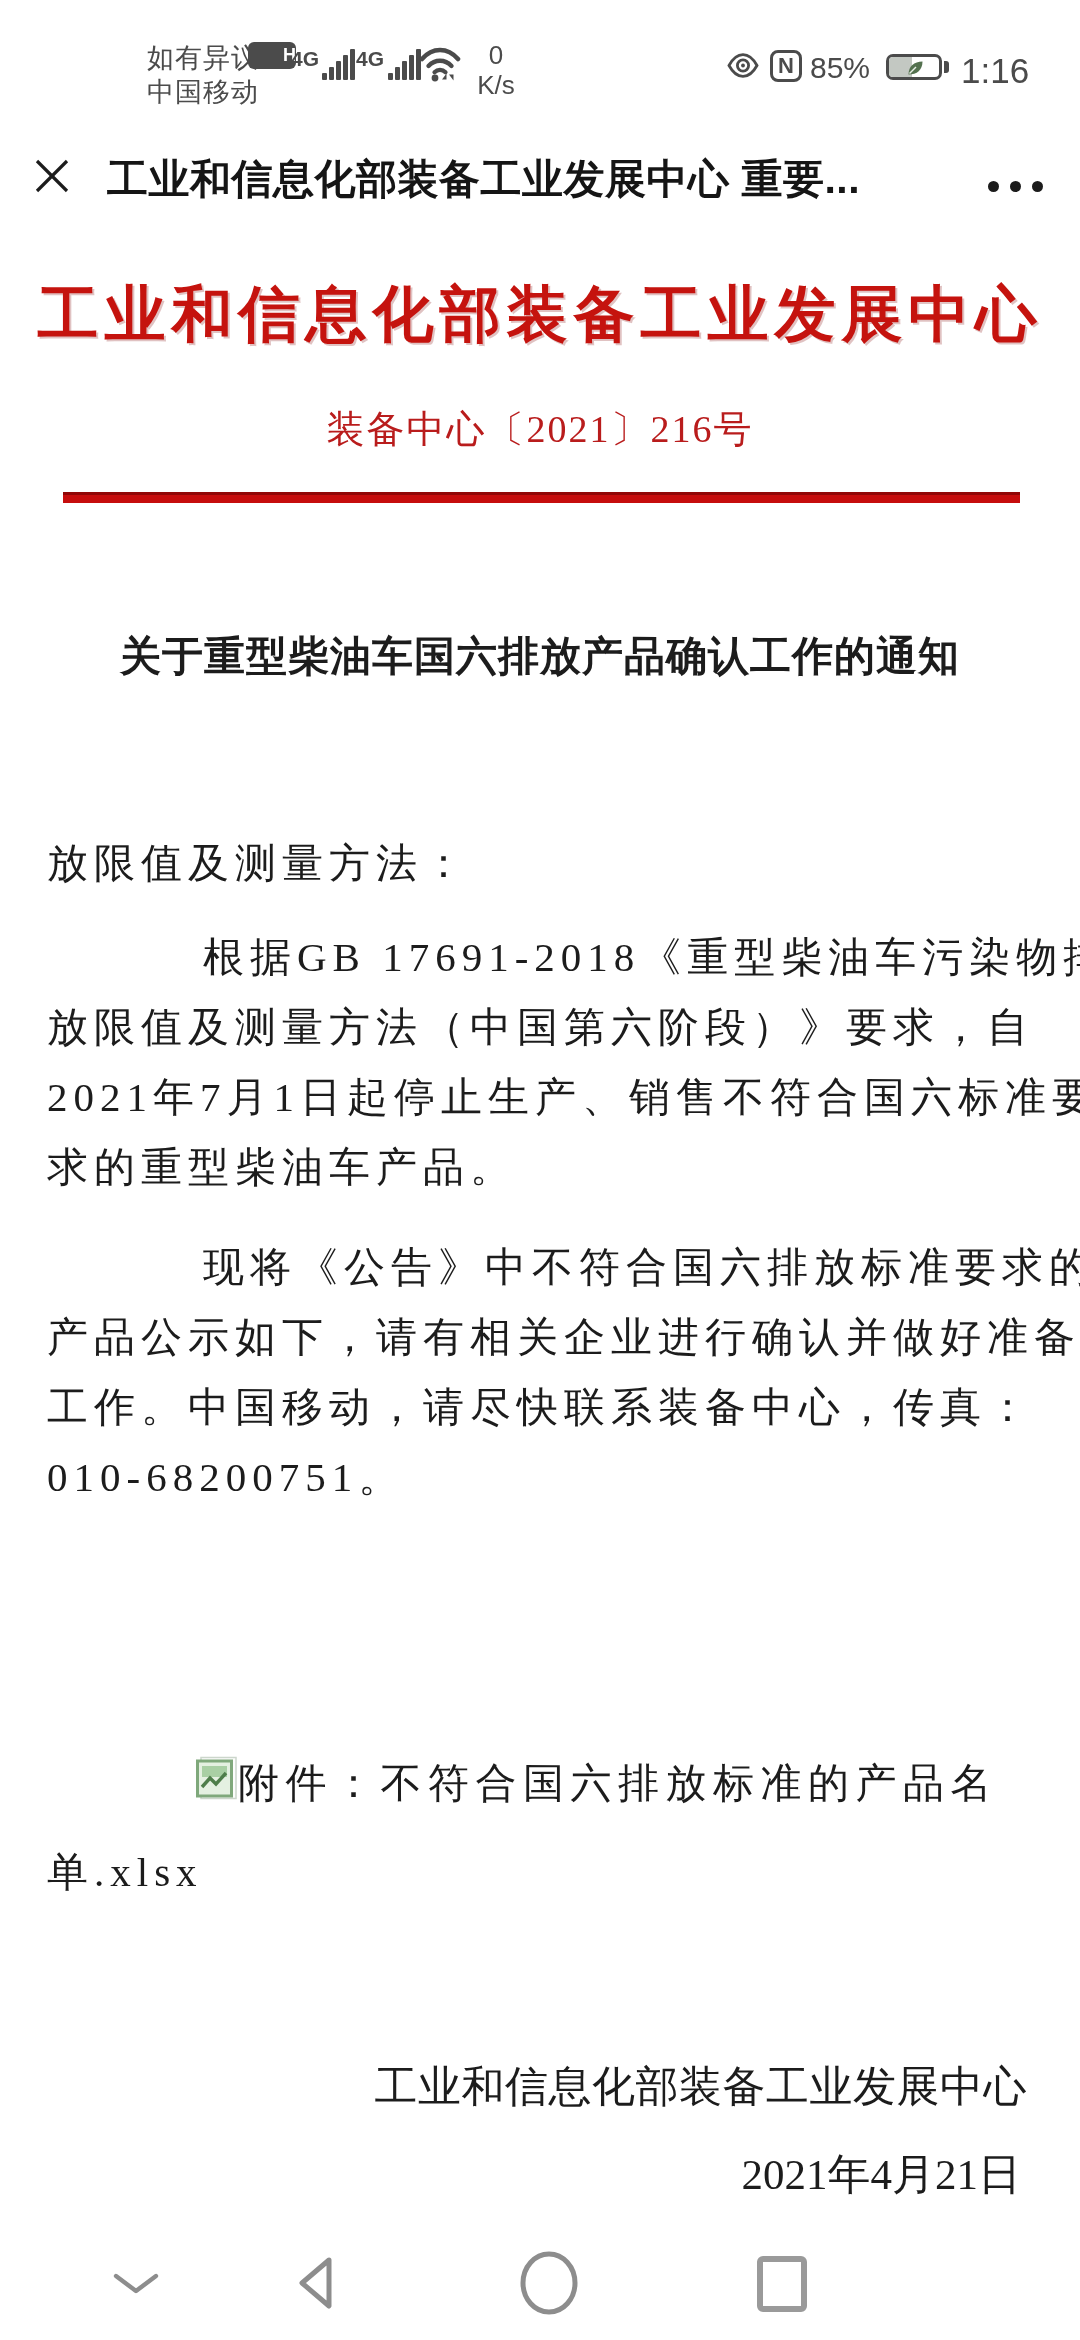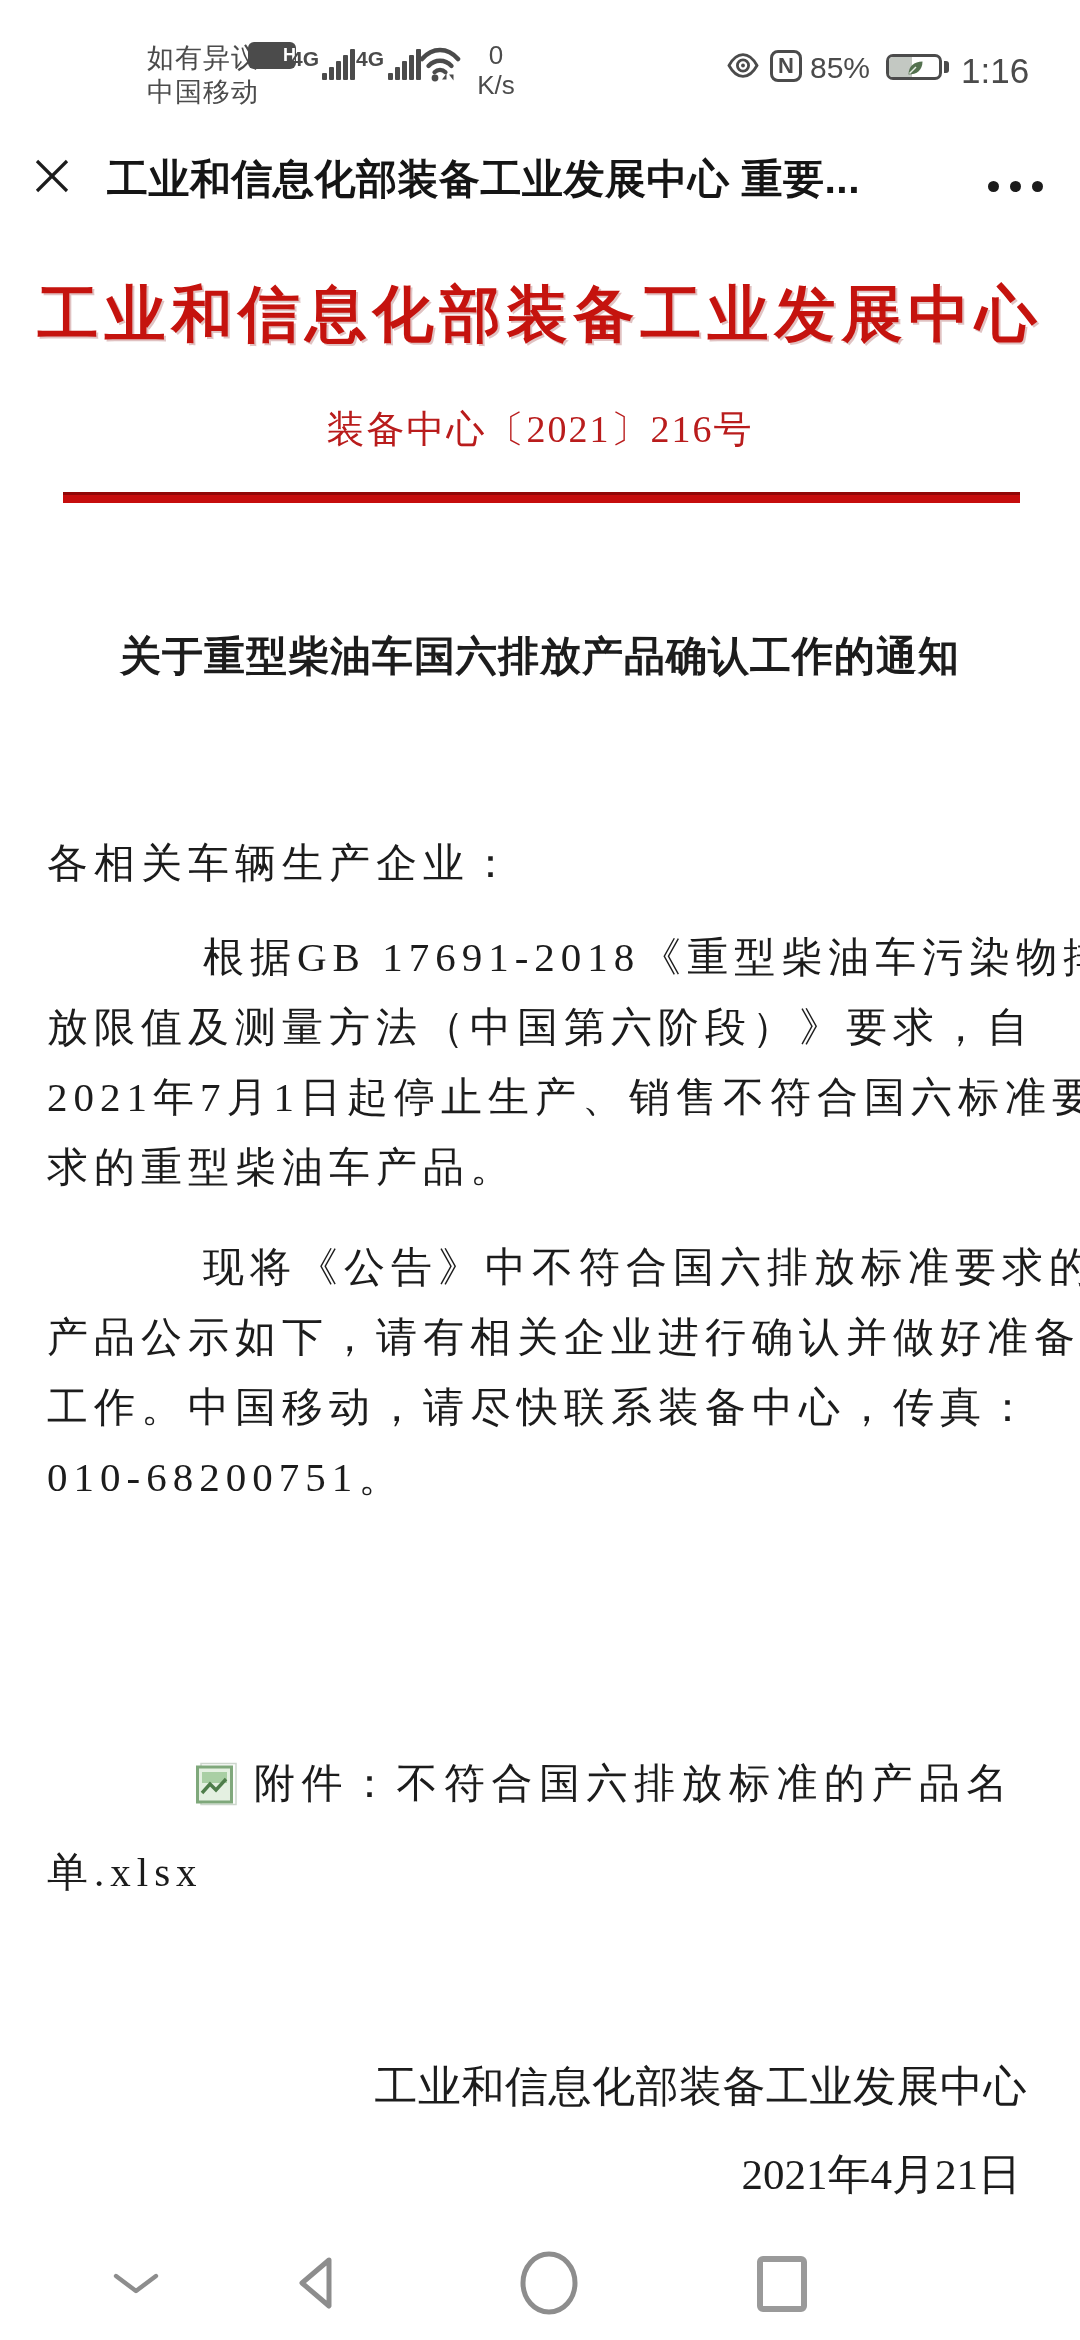--- a/index.html
+++ b/index.html
@@ -65,21 +65,21 @@
   .doc-number { left:0; right:0; top:404px; text-align:center; font-size:38px; letter-spacing:2px; color:#b91c1c; }
   .red-rule {
     left:63px; top:492px; width:957px; height:11px;
     background:var(--rule-red,#c60d0d);
     box-shadow:inset 0 3px 0 rgba(80,0,0,0.45);
   }
   .doc-title { left:0; right:0; top:629px; text-align:center; font-size:41px; font-weight:600; letter-spacing:1px; }
   .line { left:47px; width:986px; font-size:41px; letter-spacing:6px; white-space:nowrap; }
   .indent { padding-left:156px; }
   .attach {
-    left:196px; top:1756px; display:flex; align-items:center; gap:16px;
+    left:196px; top:1756px; display:flex; align-items:flex-start; 
     font-size:41px; letter-spacing:6.5px; cursor:pointer;
   }
   .sig-line { left:0; right:0; text-align:right; font-size:43px; }
 
   
   .nav-ic { cursor:pointer; }
 </style>
 </head>
 <body>
 
@@ -158,21 +158,21 @@
   <div class="doc">
 
     <div class="abs org-header">工业和信息化部装备工业发展中心</div>
 
     <div class="abs doc-number">装备中心〔2021〕216号</div>
 
     <div class="abs red-rule"></div>
 
     <div class="abs doc-title">关于重型柴油车国六排放产品确认工作的通知</div>
 
-    <div class="abs line" style="top:836px;">各相关车辆生产企业：</div>
+    <div class="abs line" style="top:836px;">放限值及测量方法：</div>
 
     <div class="abs line indent" style="top:930px;">根据GB 17691-2018《重型柴油车污染物排</div>
     <div class="abs line" style="top:1000px;">放限值及测量方法（中国第六阶段）》要求，自</div>
     <div class="abs line" style="top:1070px;">2021年7月1日起停止生产、销售不符合国六标准要</div>
     <div class="abs line" style="top:1140px;">求的重型柴油车产品。</div>
 
     <div class="abs line indent" style="top:1240px;">现将《公告》中不符合国六排放标准要求的</div>
     <div class="abs line" style="top:1310px;">产品公示如下，请有相关企业进行确认并做好准备</div>
     <div class="abs line" style="top:1380px;">工作。中国移动，请尽快联系装备中心，传真：</div>
     <div class="abs line" style="top:1450px;">010-68200751。</div>

